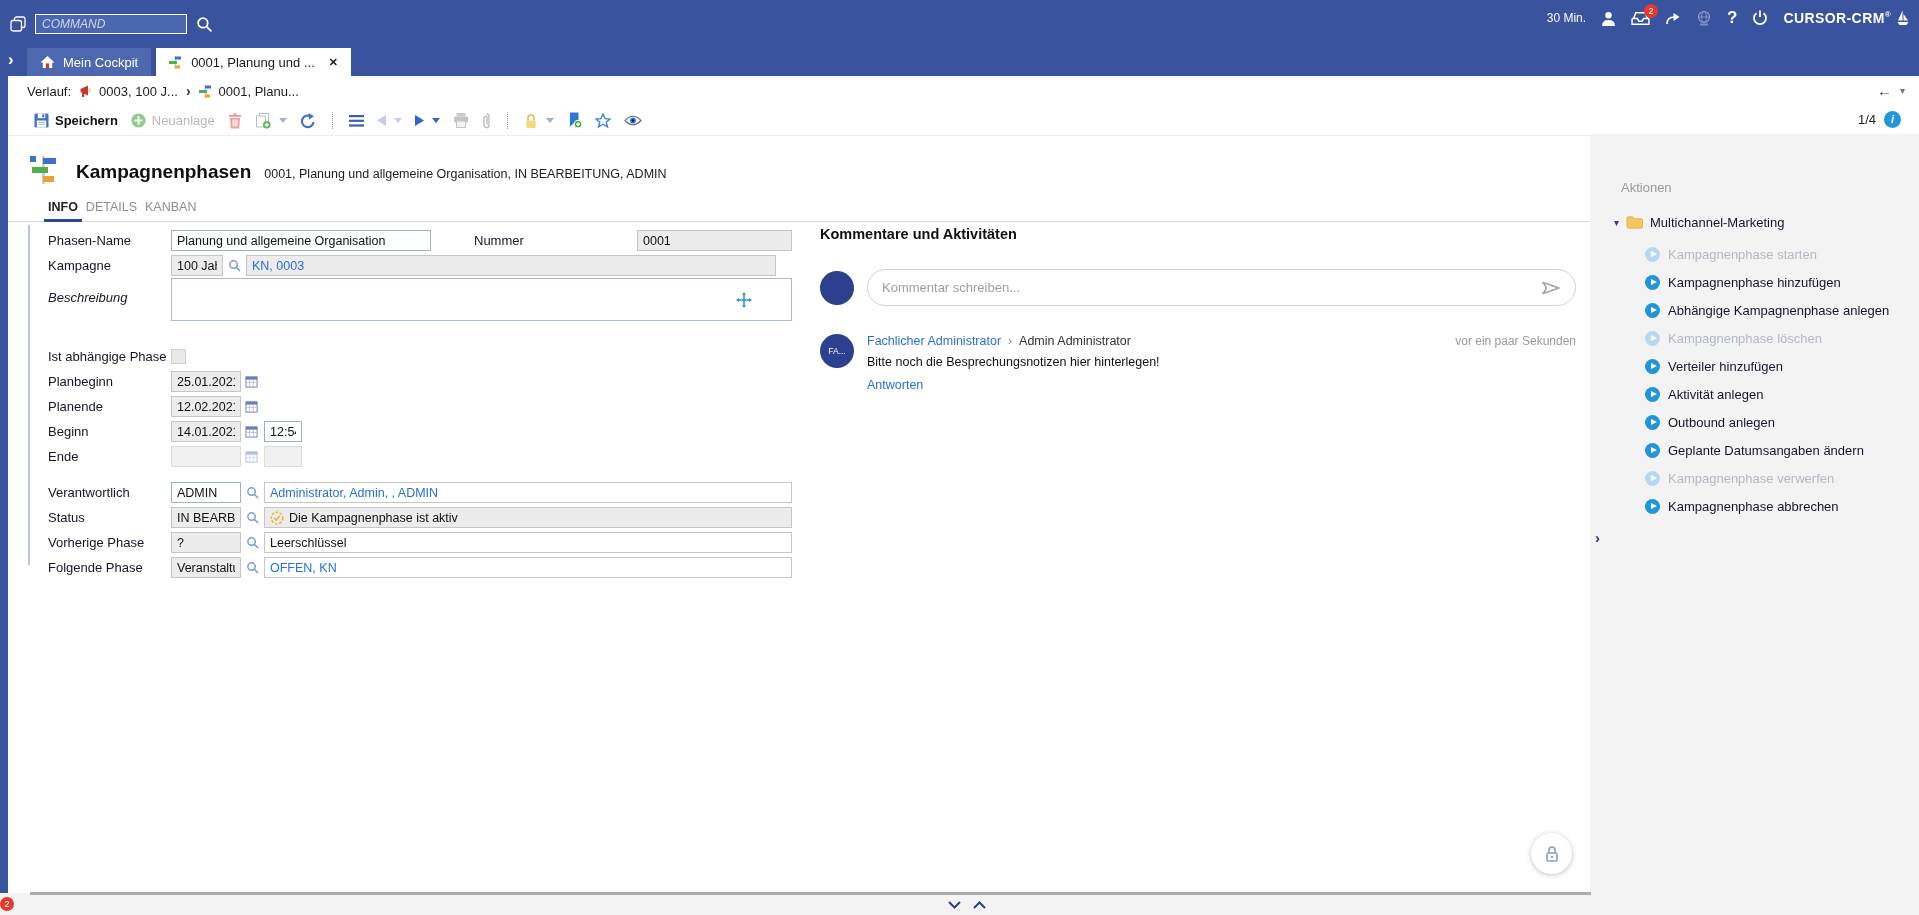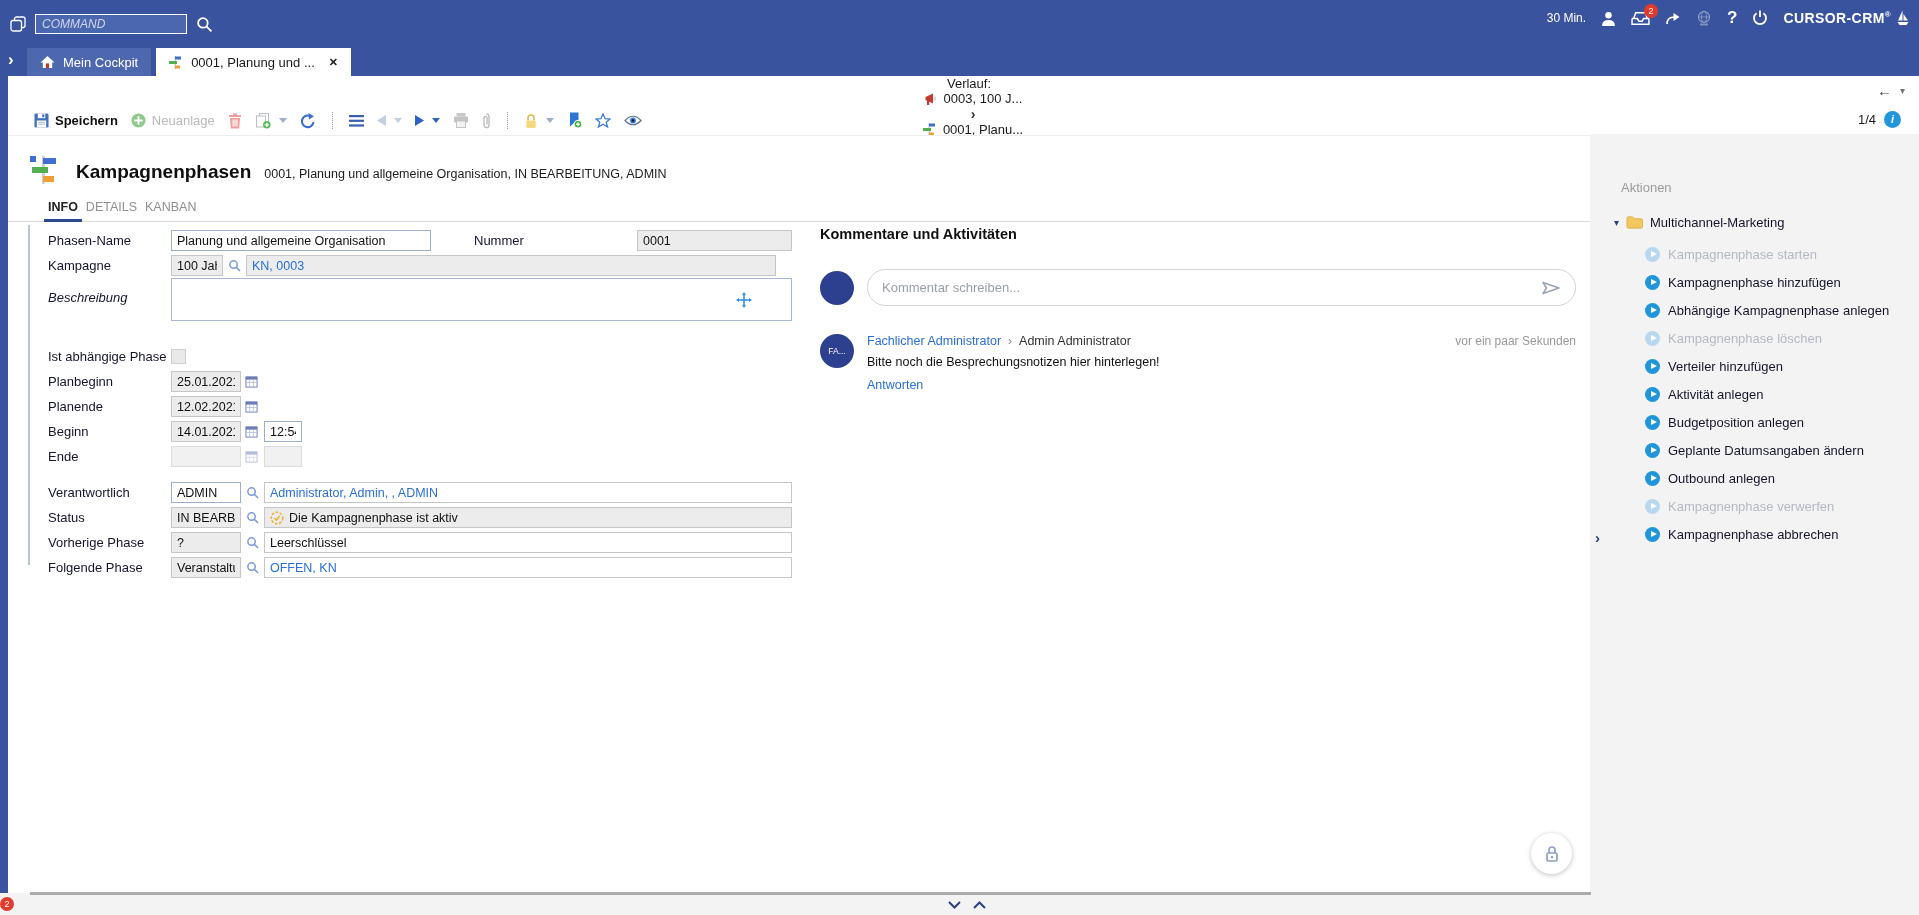--- a/index.html
+++ b/index.html
@@ -26,21 +26,21 @@
   .tab { height:28px; display:flex; align-items:center; gap:8px; padding:0 13px; font-size:13px; cursor:pointer; }
   .tab.inactive { background:#4d68af; color:#fff; }
   .tab.active { background:#fff; color:#1a1a1a; }
   .tab-close { font-size:11px; font-weight:bold; color:#222; margin-left:6px; }
 
   
   .main-card { position:absolute; left:8px; top:76px; width:1911px; height:817px; background:#fff; }
   .left-strip { position:absolute; left:0; top:76px; width:8px; height:817px; background:#39539f; }
 
   
-  .crumbrow { position:relative; height:30px; display:flex; align-items:center; padding-left:19px; font-size:13px; color:#1b1b1b;flex-direction:column; }
+  .crumbrow { position:relative; height:30px; display:flex; align-items:center; padding-left:19px; font-size:13px; color:#1b1b1b; }
   .crumbrow .sep { color:#333; font-weight:bold; margin:0 8px; font-size:14px; }
   .crumb-item { display:flex; align-items:center; gap:6px; cursor:pointer; }
   .crumb-prefix { margin-right:8px; }
   .crumb-nav { position:absolute; right:14px; top:6px; display:flex; align-items:center; gap:8px; color:#444; }
   .crumb-nav .back { font-size:15px; }
   .crumb-nav .caret { font-size:10px; color:#777; }
 
   
   .toolbar { position:relative; height:30px; display:flex; align-items:center; gap:13px; padding-left:26px; border-bottom:1px solid #ededed; }
   .tbtn { display:flex; align-items:center; gap:6px; cursor:pointer; }
@@ -643,29 +643,25 @@
         <div class="act-item">
           <span class="play"></span>
           <span>Verteiler hinzufügen</span>
         </div>
         <div class="act-item">
           <span class="play"></span>
           <span>Aktivität anlegen</span>
         </div>
         <div class="act-item">
           <span class="play"></span>
-          <span>Budgetposition anlegen</span>
+          <span>Outbound anlegen</span>
         </div>
         <div class="act-item">
           <span class="play"></span>
           <span>Geplante Datumsangaben ändern</span>
-        </div>
-        <div class="act-item">
-          <span class="play"></span>
-          <span>Outbound anlegen</span>
         </div>
         <div class="act-item disabled">
           <span class="play"></span>
           <span>Kampagnenphase verwerfen</span>
         </div>
         <div class="act-item">
           <span class="play"></span>
           <span>Kampagnenphase abbrechen</span>
         </div>
       </div>

